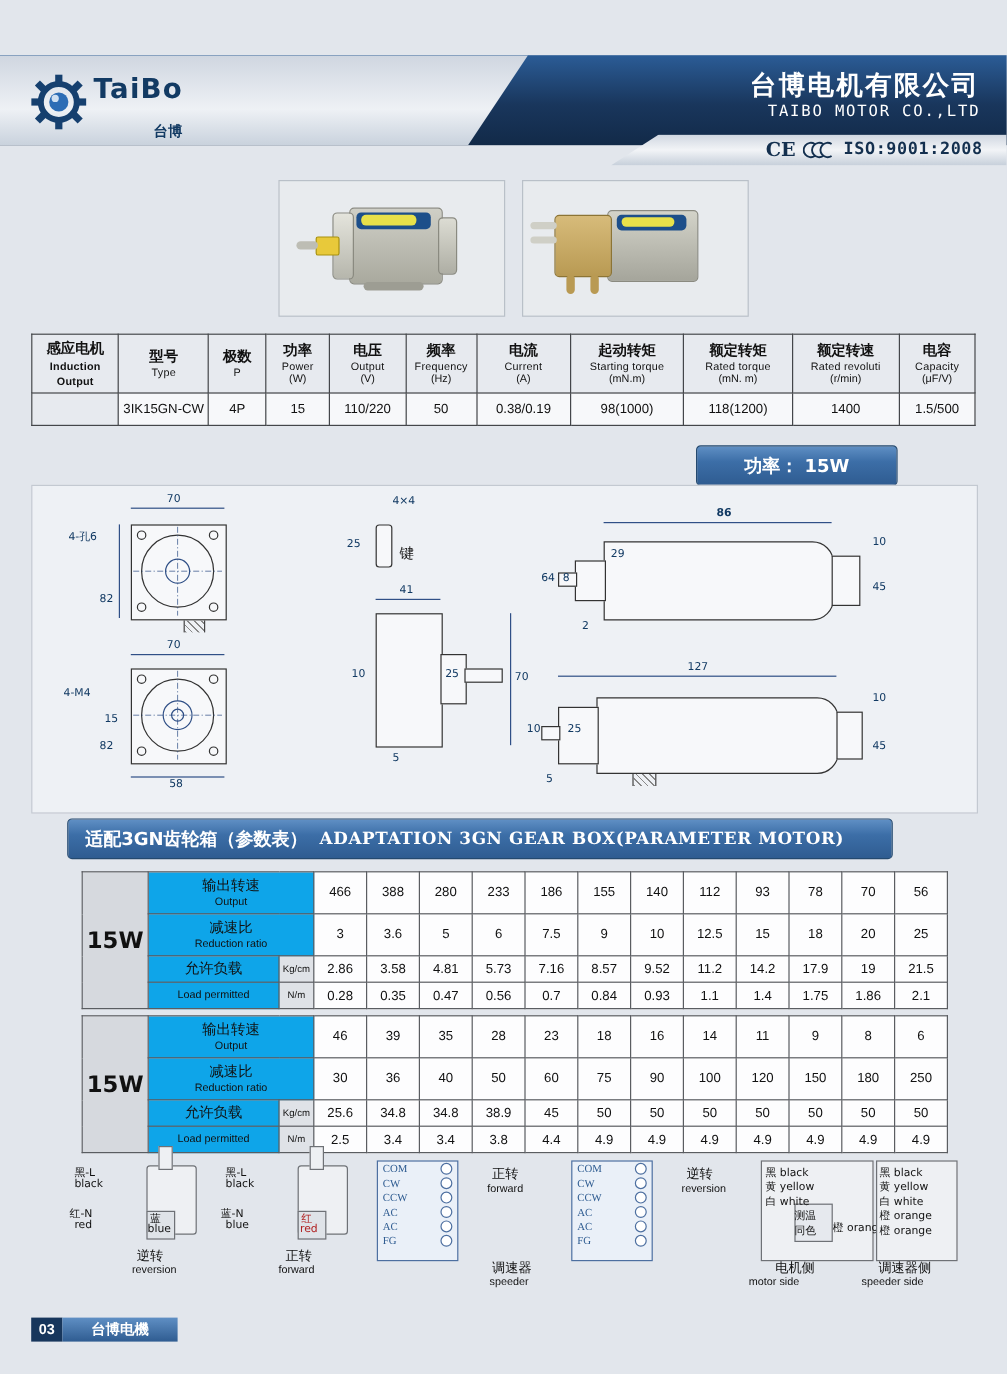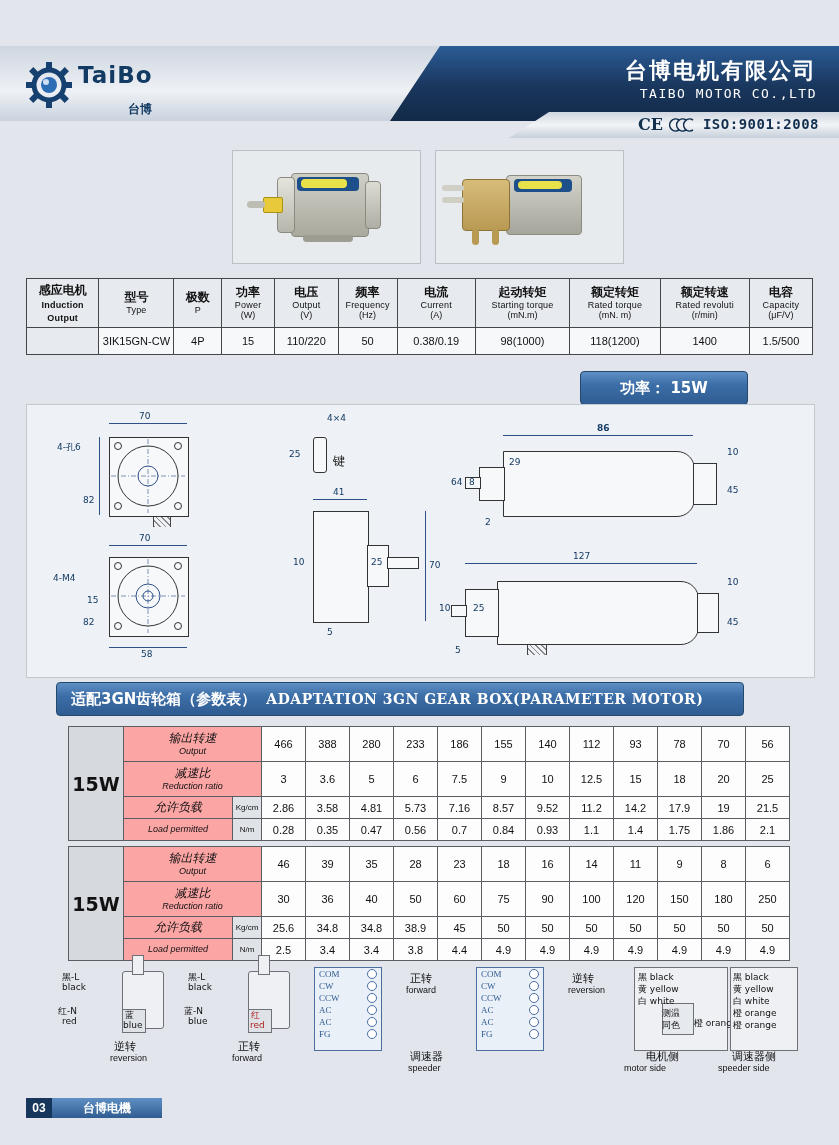--- a/index.html
+++ b/index.html
@@ -107,21 +107,21 @@
   }
   .gt td{
     border:1px solid #5a5d61;text-align:center;font-size:11px;color:#111;
     height:19px;
   }
   .gt .sideW{
     background:#d6d9de;font-size:19px;font-weight:bold;width:52px;
     font-family:"DejaVu Sans",sans-serif;
   }
   .gt .rowlbl{
-    background:#fca5a5;width:106px;font-size:11px;line-height:1.15;font-style:italic;
+    background:#0ea5e9;width:106px;font-size:11px;line-height:1.15;
   }
   .gt .rowlbl .cn{display:block;font-size:12px;font-family:"DejaVu Sans",sans-serif;}
   .gt .rowlbl .en{display:block;font-size:9px;}
   .gt .unit{background:#dfe2e7;width:26px;font-size:8px;}
   .gt .d{width:41px;background:#fdfdfe;}
   
   .wire{
     position:absolute;left:26px;top:965px;width:787px;height:115px;
   }
   .wbox{position:absolute;border:1px solid #6e7176;background:#eef0f3;}
@@ -140,21 +140,21 @@
   }
   
   .footer{
     position:absolute;left:26px;top:1098px;width:787px;height:22px;
   }
   .pgnum{
     position:absolute;left:0;top:0;width:26px;height:20px;background:#17365c;color:#fff;
     font-size:12px;text-align:center;line-height:20px;font-weight:bold;
   }
   .ftbar{
-    position:absolute;left:26px;top:0;width:110px;height:20px;
+    position:absolute;left:26px;top:0;width:96px;height:20px;
     background:linear-gradient(180deg,#5f8fc4,#2f5c91);
     color:#fff;font-size:12px;line-height:20px;text-align:center;font-weight:bold;
     font-family:"DejaVu Sans",sans-serif;
   }
   .topband{position:absolute;left:0;top:0;width:839px;height:46px;background:#e2e6ec;}
   .botband{position:absolute;left:0;top:1120px;width:839px;height:25px;background:#e2e6ec;}
 </style>
 </head>
 <body>
 

